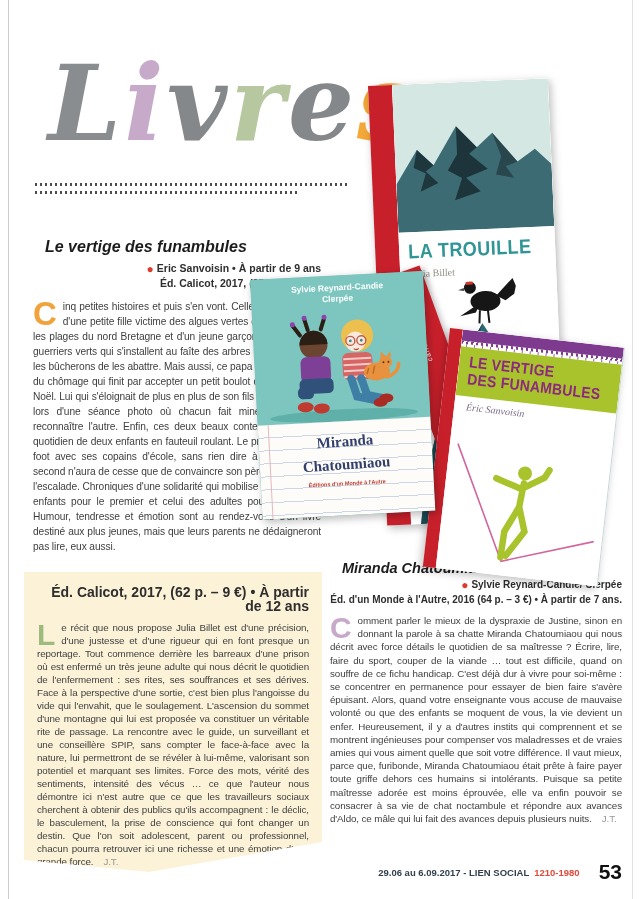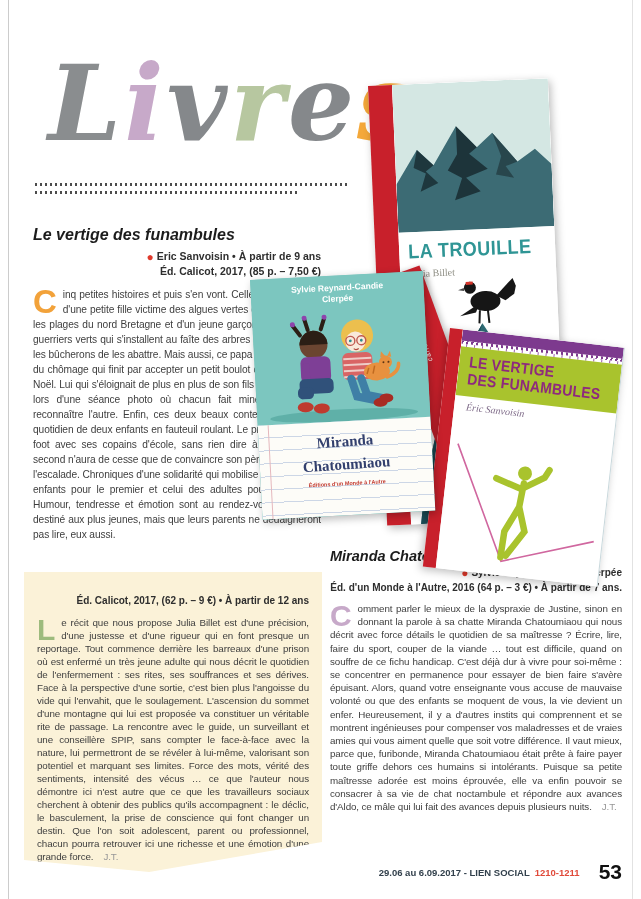--- a/index.html
+++ b/index.html
@@ -16,42 +16,42 @@
     position:absolute;left:48px;top:52px;
     font-family:"DejaVu Serif", serif;font-style:italic;
     font-size:104px;line-height:1;letter-spacing:3px;white-space:nowrap;font-weight:bold;
   }
   .dotted-rule{position:absolute;height:3px;
     background:repeating-linear-gradient(90deg,#4c4c4c 0 2px,transparent 2px 5px);}
   .rule-1{left:35px;top:183px;width:312px;}
   .rule-2{left:35px;top:191px;width:264px;}
 
   
-  .art-title{font-style:italic;font-weight:700;color:#1c1c1c;margin:0;}
+  .art-title{font-style:italic;font-weight:700;color:#1c1c1c;margin:12px;}
   .kicker-dot{color:#df3a2c;font-size:12px;vertical-align:-1px;padding-right:3px;}
   .byline,.edition{font-weight:700;color:#2e2e2e;font-size:10.5px;line-height:14px;text-align:right;}
   .bodytext{text-align:justify;color:#3e3e3e;letter-spacing:-0.1px;margin:0;}
   .dropcap{float:left;font-weight:700;padding:2px 6px 0 0;}
   .sig-line{text-align:right;color:#8f8f8f;font-size:11px;margin-top:5px;padding-right:4px;}
   .sig-inline{color:#989898;padding-left:10px;}
 
   .article-vertige{position:absolute;left:33px;top:226px;width:288px;}
   .article-vertige .art-title{font-size:16px;margin-bottom:5px;}
   .article-vertige .bodytext{margin-top:9px;font-size:10.2px;line-height:15px;}
   .article-vertige .dropcap{color:#f2a23a;font-size:33px;line-height:26px;}
 
   .panel-yellow{
     position:absolute;left:24px;top:572px;width:298px;height:300px;
     background:#fbf2d8;
     clip-path:polygon(0 0,100% 0,100% 90%,42% 100%,0 96%);
   }
   .panel-inner{padding:9px 13px 0 13px;}
   .article-trouille .art-title{display:inline;font-size:14.5px;}
   .article-trouille .title-author{font-weight:700;font-size:10.5px;color:#2e2e2e;}
-  .article-trouille .edition{font-size:10px;margin-top:13px;}
+  .article-trouille .edition{font-size:14px;margin-top:4px;}
   .article-trouille .bodytext{margin-top:8px;font-size:9.8px;line-height:13px;}
   .article-trouille .dropcap{color:#9dbb7d;font-size:30px;line-height:24px;}
 
   .article-miranda{position:absolute;left:330px;top:548px;width:292px;}
   .article-miranda .art-title{font-size:14.5px;margin-bottom:2px;}
   .article-miranda .byline,.article-miranda .edition{font-size:10px;line-height:13.5px;}
   .article-miranda .bodytext{margin-top:8px;font-size:9.8px;line-height:13.2px;}
   .article-miranda .dropcap{color:#c7a9c9;font-size:30px;line-height:24px;}
 
   
@@ -269,15 +269,15 @@
     <span class="kicker-dot">●</span><span>Sylvie Reynard-Candie/ Clerpée</span>
   </div>
   <div class="edition">Éd. d'un Monde à l'Autre, 2016 (64 p. – 3 €) • À partir de 7 ans.</div>
   <p class="bodytext">
     <span class="dropcap">C</span><span>omment parler le mieux de la dyspraxie de Justine, sinon en donnant la parole à sa chatte Miranda Chatoumiaou qui nous décrit avec force détails le quotidien de sa maîtresse ? Écrire, lire, faire du sport, couper de la viande … tout est difficile, quand on souffre de ce fichu handicap. C'est déjà dur à vivre pour soi-même : se concentrer en permanence pour essayer de bien faire s'avère épuisant. Alors, quand votre enseignante vous accuse de mauvaise volonté ou que des enfants se moquent de vous, la vie devient un enfer. Heureusement, il y a d'autres instits qui comprennent et se montrent ingénieuses pour compenser vos maladresses et de vraies amies qui vous aiment quelle que soit votre différence. Il vaut mieux, parce que, furibonde, Miranda Chatoumiaou était prête à faire payer toute griffe dehors ces humains si intolérants. Puisque sa petite maîtresse adorée est moins éprouvée, elle va enfin pouvoir se consacrer à sa vie de chat noctambule et répondre aux avances d'Aldo, ce mâle qui lui fait des avances depuis plusieurs nuits.</span><span class="sig-inline">J.T.</span>
   </p>
 </div>
 
 <div class="footer">
   <span>29.06 au 6.09.2017 - LIEN SOCIAL</span>
-  <span class="issue-red">1210-1211</span>
+  <span class="issue-red">1210-1980</span>
   <span class="pageno">53</span>
 </div>
 
 </body></html>

